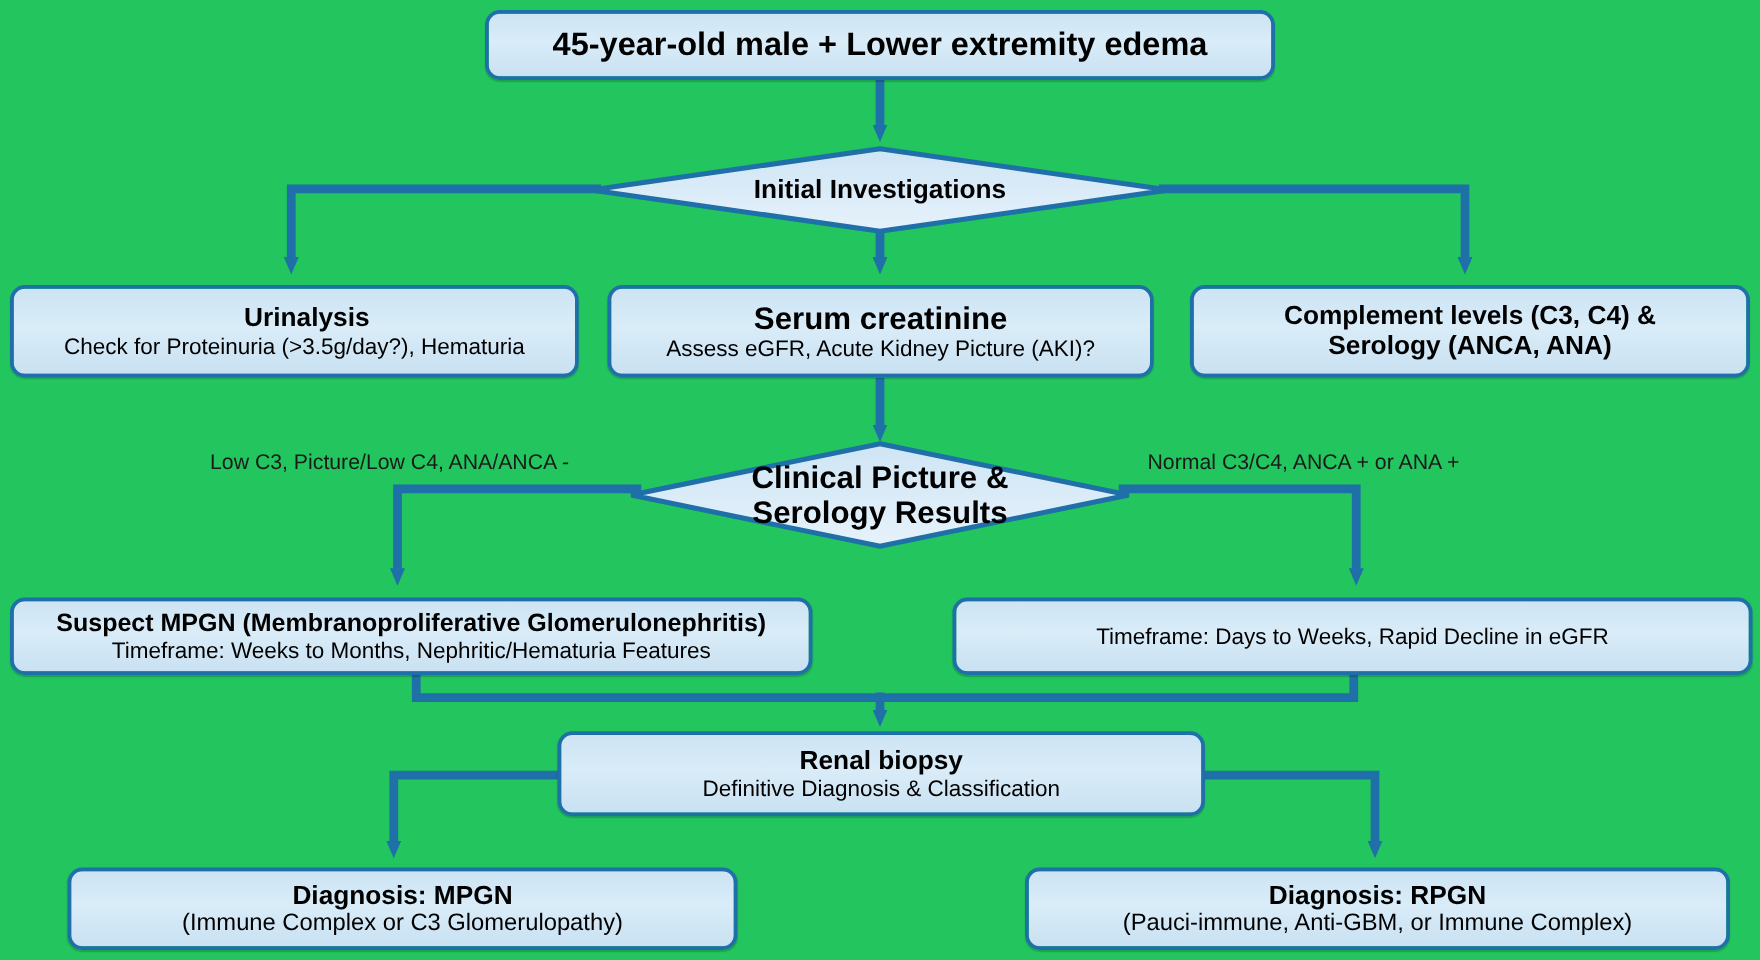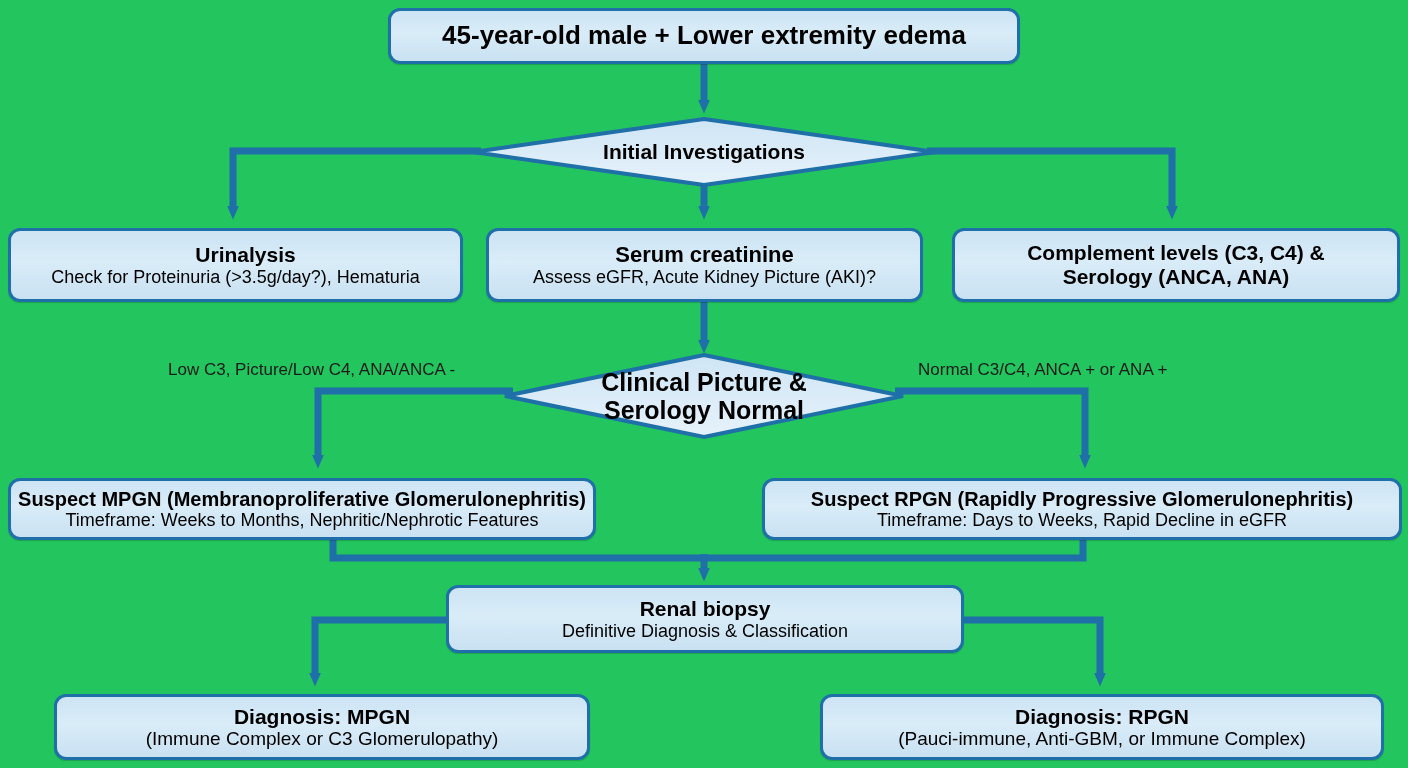--- a/index.html
+++ b/index.html
@@ -130,56 +130,55 @@
       <span>Initial Investigations</span>
     </div>
   </div>
 
   <div class="node box" style="left:8px; top:228px; width:455px; height:74px;">
     <span class="line1" style="font-size:21px;margin-left:20px;">Urinalysis</span>
     <span class="line2" style="font-size:18px;">Check for Proteinuria (&gt;3.5g/day?), Hematuria</span>
   </div>
 
   <div class="node box" style="left:486px; top:228px; width:437px; height:74px;">
-    <span class="line1" style="font-size:22px;">Serum creatinine</span>
+    <span class="line1" style="font-size:25px;">Serum creatinine</span>
     <span class="line2" style="font-size:18px;">Assess eGFR, Acute Kidney Picture (AKI)?</span>
   </div>
 
   <div class="node box both-bold" style="left:952px; top:228px; width:448px; height:74px;">
     <span class="line1" style="font-size:21px;">Complement levels (C3, C4) &amp;</span>
     <span class="line2" style="font-size:21px;">Serology (ANCA, ANA)</span>
   </div>
 
   <div class="diamond-wrap" style="left:502px; top:352px; width:404px; height:88px;">
     <svg width="404" height="88" viewBox="0 0 404 88" xmlns="http://www.w3.org/2000/svg">
       <defs>
         <linearGradient id="dg2" x1="0" y1="0" x2="0" y2="1">
           <stop offset="0%" stop-color="#CFE5F5"></stop>
           <stop offset="100%" stop-color="#E6F2FB"></stop>
         </linearGradient>
       </defs>
       <polygon points="202,3 401,44 202,85 3,44" fill="url(#dg2)" stroke="#1F6FA8" stroke-width="4"></polygon>
     </svg>
     <div class="diamond-label" style="font-size:25px;">
       <span>Clinical Picture &amp;</span>
-      <span>Serology Normal</span>
+      <span>Serology Results</span>
     </div>
   </div>
 
   <span class="edge-label" style="left:168px; top:360px;">Low C3, Picture/Low C4, ANA/ANCA -</span>
 
   <span class="edge-label" style="left:918px; top:360px;">Normal C3/C4, ANCA + or ANA +</span>
 
-  <div class="node box" style="left:8px; top:478px; width:588px; height:62px;">
+  <div class="node box" style="left:8px; top:478px; width:642px; height:62px;">
     <span class="line1" style="font-size:20px;">Suspect MPGN (Membranoproliferative Glomerulonephritis)</span>
-    <span class="line2" style="font-size:18px;">Timeframe: Weeks to Months, Nephritic/Nephrotic Features</span>
+    <span class="line2" style="font-size:18px;">Timeframe: Weeks to Months, Nephritic/Hematuria Features</span>
   </div>
 
   <div class="node box" style="left:762px; top:478px; width:640px; height:62px;">
-    <span class="line1" style="font-size:20px;">Suspect RPGN (Rapidly Progressive Glomerulonephritis)</span>
     <span class="line2" style="font-size:18px;">Timeframe: Days to Weeks, Rapid Decline in eGFR</span>
   </div>
 
   <div class="node box" style="left:446px; top:585px; width:518px; height:68px;">
     <span class="line1" style="font-size:21px;">Renal biopsy</span>
     <span class="line2" style="font-size:18px;">Definitive Diagnosis &amp; Classification</span>
   </div>
 
   <div class="node box" style="left:54px; top:694px; width:536px; height:66px;">
     <span class="line1" style="font-size:21px;">Diagnosis: MPGN</span>

